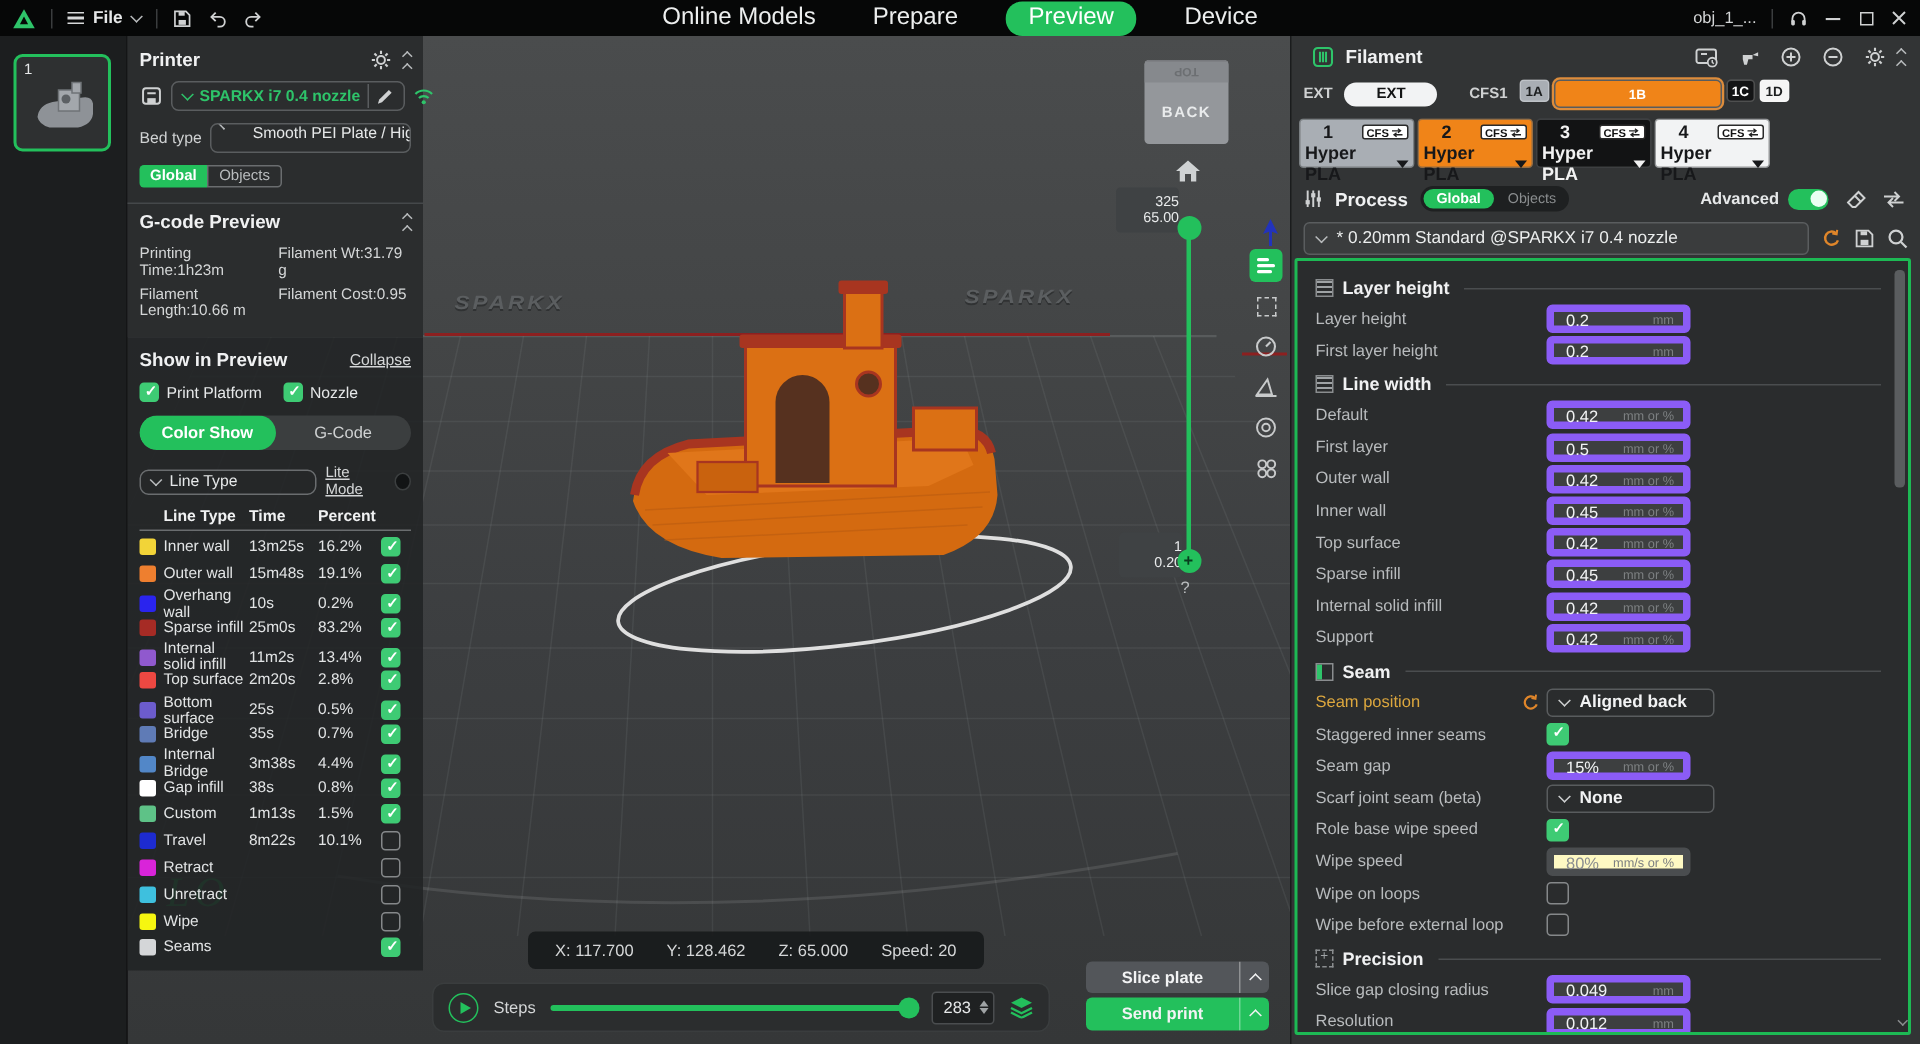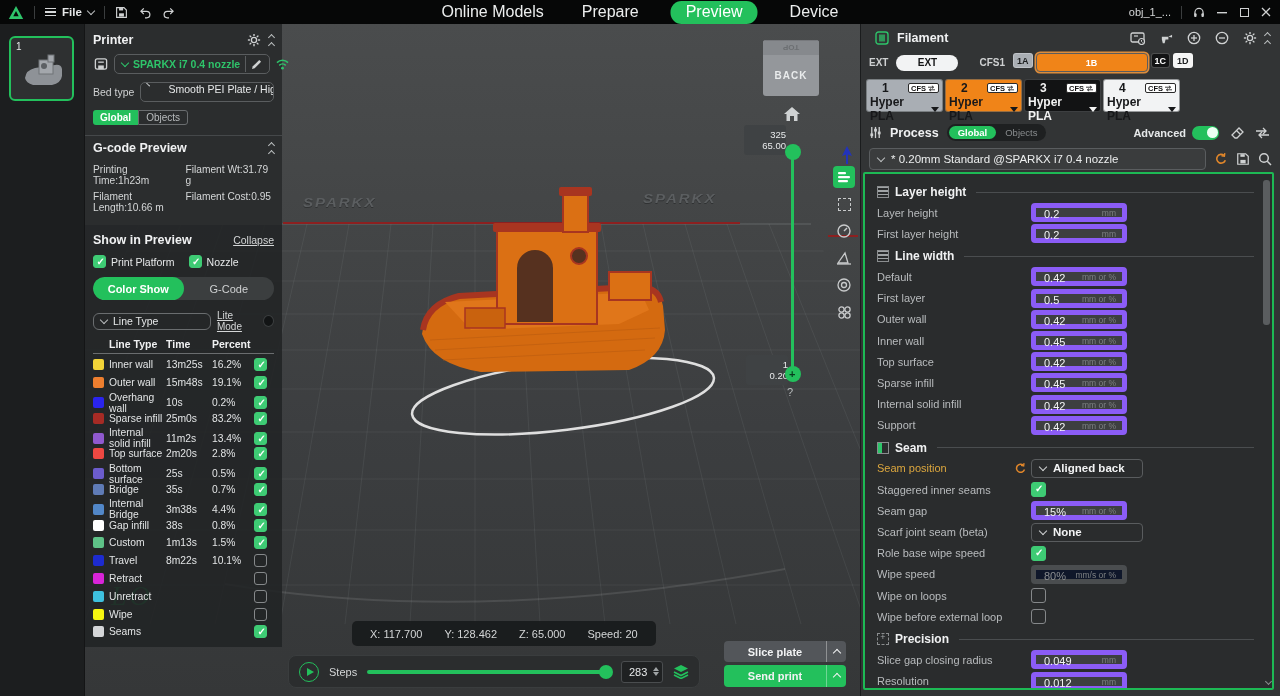--- a/index.html
+++ b/index.html
@@ -156,21 +156,21 @@
   .precision-icon{border-style:dashed;background:none;position:relative}
   .precision-icon::after{content:"+";position:absolute;left:2.2px;top:-2.5px;font-size:9px;color:#9fa3a5}
   .set-row{display:grid;grid-template-columns:152px 1fr;align-items:center;height:21.2px}
   .set-lbl{font-size:11px;color:#b8bbbd;white-space:nowrap;overflow:hidden}
   .set-lbl.mod{color:#dca73e}
   .set-ctl{display:flex;align-items:center;position:relative;padding-left:2px}
   .undo-ic{width:13px;height:13px;position:absolute;left:-15px;cursor:pointer}
   .inp{width:96px;height:19px;background:#3d3f40;border:5px solid #8b5cf6;border-radius:4px;display:flex;align-items:flex-start;position:relative;padding-left:8px;cursor:text}
   .inp .val{font-size:11px;color:#f2f3f4}
   .inp .unit{position:absolute;right:6px;font-size:8.5px;color:#7d8082}
-  .inp.dis{background:#0f172a;border-color:#4a4d4f}
+  .inp.dis{background:#fef9c3;border-color:#4a4d4f}
   .inp.dis .val{color:#8b8e90}
   .sel{min-width:112px;height:19px;border:1px solid #595c5e;border-radius:4px;display:inline-flex;align-items:center;gap:7px;padding:0 8px;cursor:pointer;color:#cfd1d2}
   .sel .sval{font-size:11.5px;font-weight:bold;color:#f2f3f4}
   .cb.big{width:15px;height:15px;cursor:pointer}
   .cb.big.on::after{left:3px;top:-1px}
   .scrollbar{position:absolute;right:2px;top:4px;bottom:16px;width:7px}
   .sc-thumb{position:absolute;top:2px;left:0;width:7px;height:145px;background:#5a5d5f;border-radius:3px}
   .sc-down{position:absolute;right:1px;bottom:2px;color:#8a8d8f}
 </style>
 </head>

